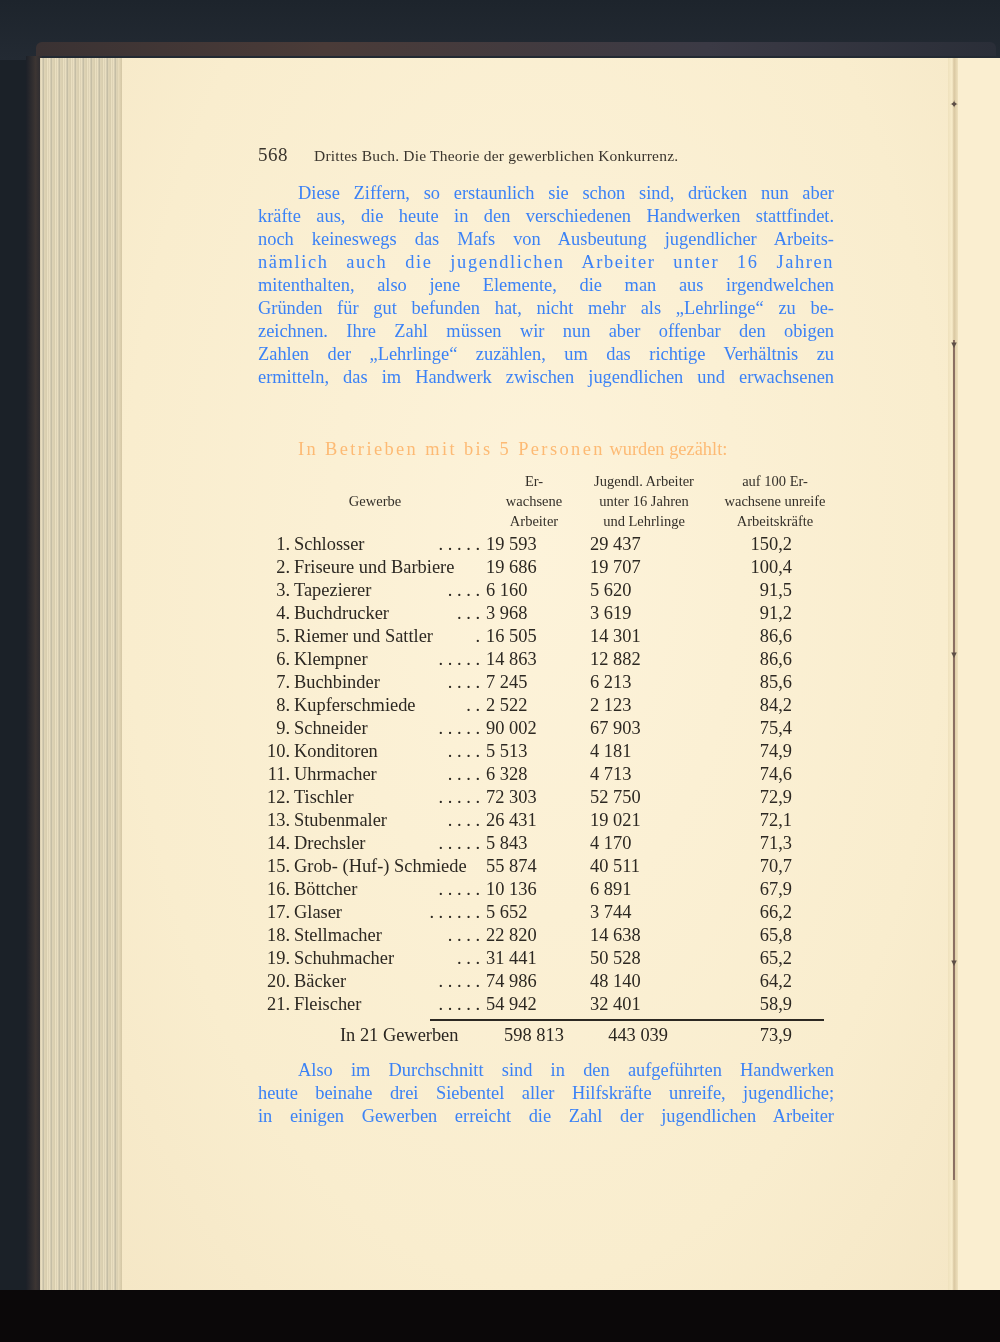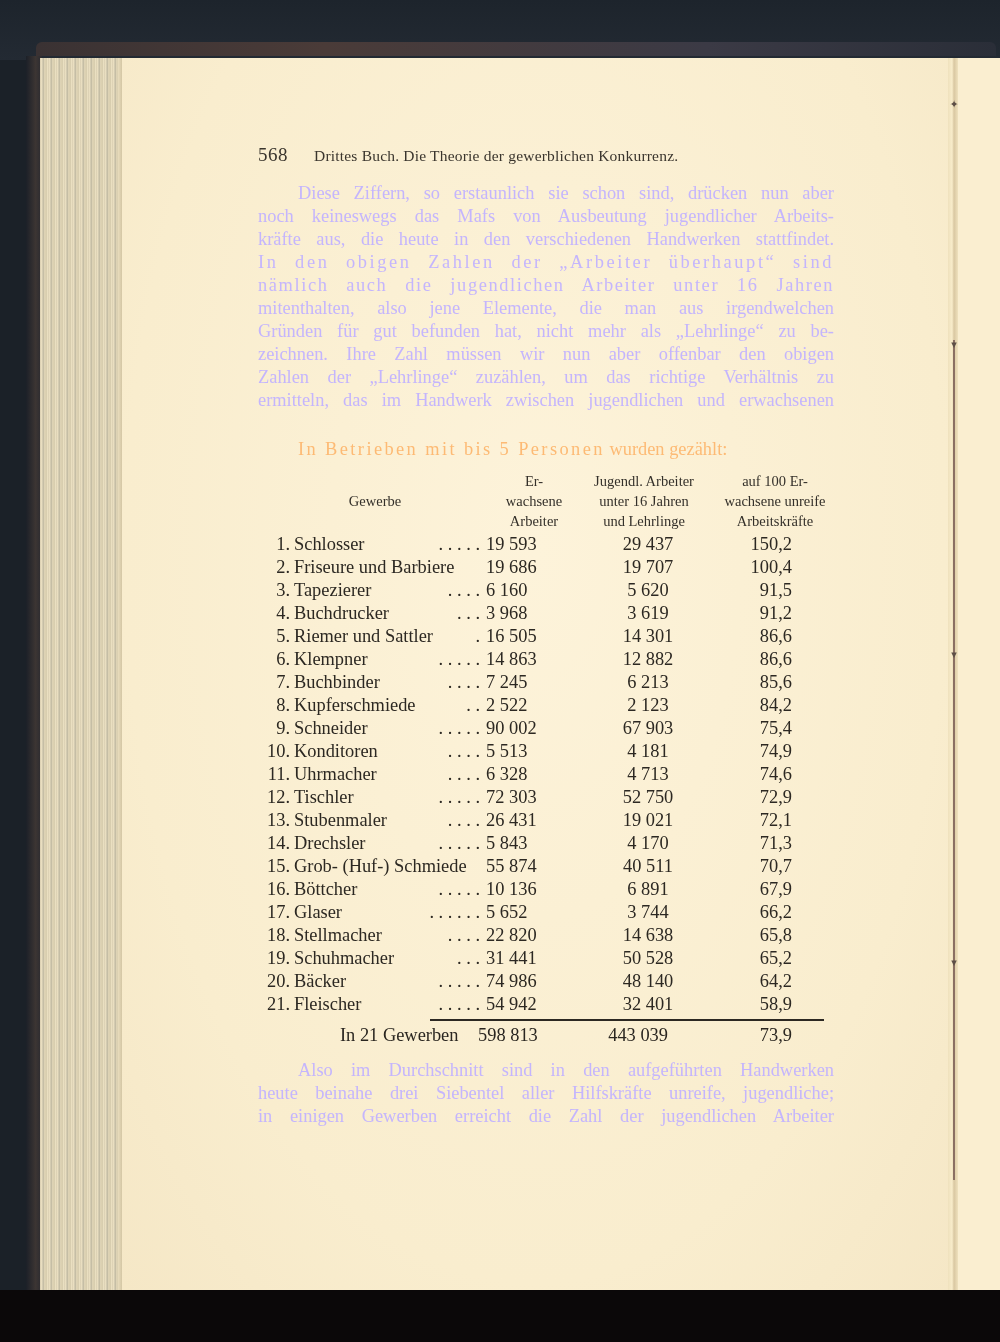--- a/index.html
+++ b/index.html
@@ -64,21 +64,21 @@
   .running-head {
     position:absolute; left:258px; top:144px; width:600px;
     font-size:16px; white-space:nowrap; color:#3a352d;
   }
   .running-head .pgno { font-size:19px; margin-right:26px; letter-spacing:0.5px; }
   .running-head .title { font-size:15.5px; letter-spacing:0.2px; }
 
   .para {
     position:absolute; left:258px; width:576px;
     font-size:18.4px; line-height:23px; text-align:justify;
-    color:#c4b5fd;
+    color:#3b82f6;
   }
   .para .line { display:block; text-align:justify; text-align-last:justify; white-space:nowrap; }
   .para .line.last { text-align-last:left; }
   .sp { letter-spacing:2.6px; }
   .indent { padding-left:40px; }
 
   .subheading {
     position:absolute; left:298px; top:439px; font-size:18.4px; white-space:nowrap; color:#fdba74;
   }
 
@@ -87,31 +87,31 @@
     position:absolute; top:471px; font-size:14.5px; line-height:20px; text-align:center; color:#34302a;
   }
   .tbl-rows { position:absolute; left:258px; top:533px; width:580px; }
   .row {
     position:relative; height:23px; font-size:18.4px; line-height:23px; white-space:nowrap; color:#2c2822;
   }
   .row .num { position:absolute; left:0; width:32px; text-align:right; }
   .row .name { position:absolute; left:36px; }
   .row .dots { position:absolute; left:36px; width:186px; text-align:right; letter-spacing:0; }
   .row .c1 { position:absolute; left:228px; width:72px; text-align:left; }
-  .row .c2 { position:absolute; left:354px; width:72px; text-align:center; }
+  .row .c2 { position:absolute; left:332px; width:72px; text-align:left; }
   .row .c3 { position:absolute; left:460px; width:74px; text-align:right; }
   .rule {
     position:absolute; left:430px; top:1019px; width:394px; height:2px; background:#2c2822;
   }
   .total-row {
     position:absolute; left:258px; top:1024px; width:580px; height:24px;
     font-size:18.4px; line-height:23px; white-space:nowrap;
   }
   .total-row .label { position:absolute; left:82px; }
-  .total-row .c1 { position:absolute; left:220px; width:72px; text-align:left; }
+  .total-row .c1 { position:absolute; left:240px; width:72px; text-align:center; }
   .total-row .c2 { position:absolute; left:338px; width:72px; text-align:right; }
   .total-row .c3 { position:absolute; left:460px; width:74px; text-align:right; }
 </style>
 </head>
 <body>
 
 <div class="cover-top"></div>
 <div class="cover-edge"></div>
 <div class="spine-left"></div>
 <div class="page-stack"></div>
@@ -124,23 +124,22 @@
 <div class="thread-knot" style="top:650px;">▾</div>
 <div class="thread-knot" style="top:958px;">▾</div>
 <div class="bottom-shadow"></div>
 
 <div class="running-head">
   <span class="pgno">568</span><span class="title">Drittes Buch.  Die Theorie der gewerblichen Konkurrenz.</span>
 </div>
 
 <div class="para" style="top:182px;">
   <span class="line indent">Diese Ziffern, so erstaunlich sie schon sind, drücken nun aber</span>
+  <span class="line">kräfte aus, die heute in den verschiedenen Handwerken stattfindet.</span>
   <span class="line">noch keineswegs das Mafs von Ausbeutung jugendlicher Arbeits-</span>
-  <span class="line">kräfte aus, die heute in den verschiedenen Handwerken stattfindet.</span>
-  <span class="line sp">In den obigen Zahlen der „Arbeiter überhaupt“ sind</span>
   <span class="line sp" style="letter-spacing:1.6px;">nämlich auch die jugendlichen Arbeiter unter 16 Jahren</span>
   <span class="line">mitenthalten, also jene Elemente, die man aus irgendwelchen</span>
   <span class="line">Gründen für gut befunden hat, nicht mehr als „Lehrlinge“ zu be-</span>
   <span class="line">zeichnen. Ihre Zahl müssen wir nun aber offenbar den obigen</span>
   <span class="line">Zahlen der „Lehrlinge“ zuzählen, um das richtige Verhältnis zu</span>
   <span class="line">ermitteln, das im Handwerk zwischen jugendlichen und erwachsenen</span>
 </div>
 
 <div class="subheading">
   <span class="sp" style="letter-spacing:2.4px;">In Betrieben mit bis 5 Personen</span><span> wurden gezählt:</span>

